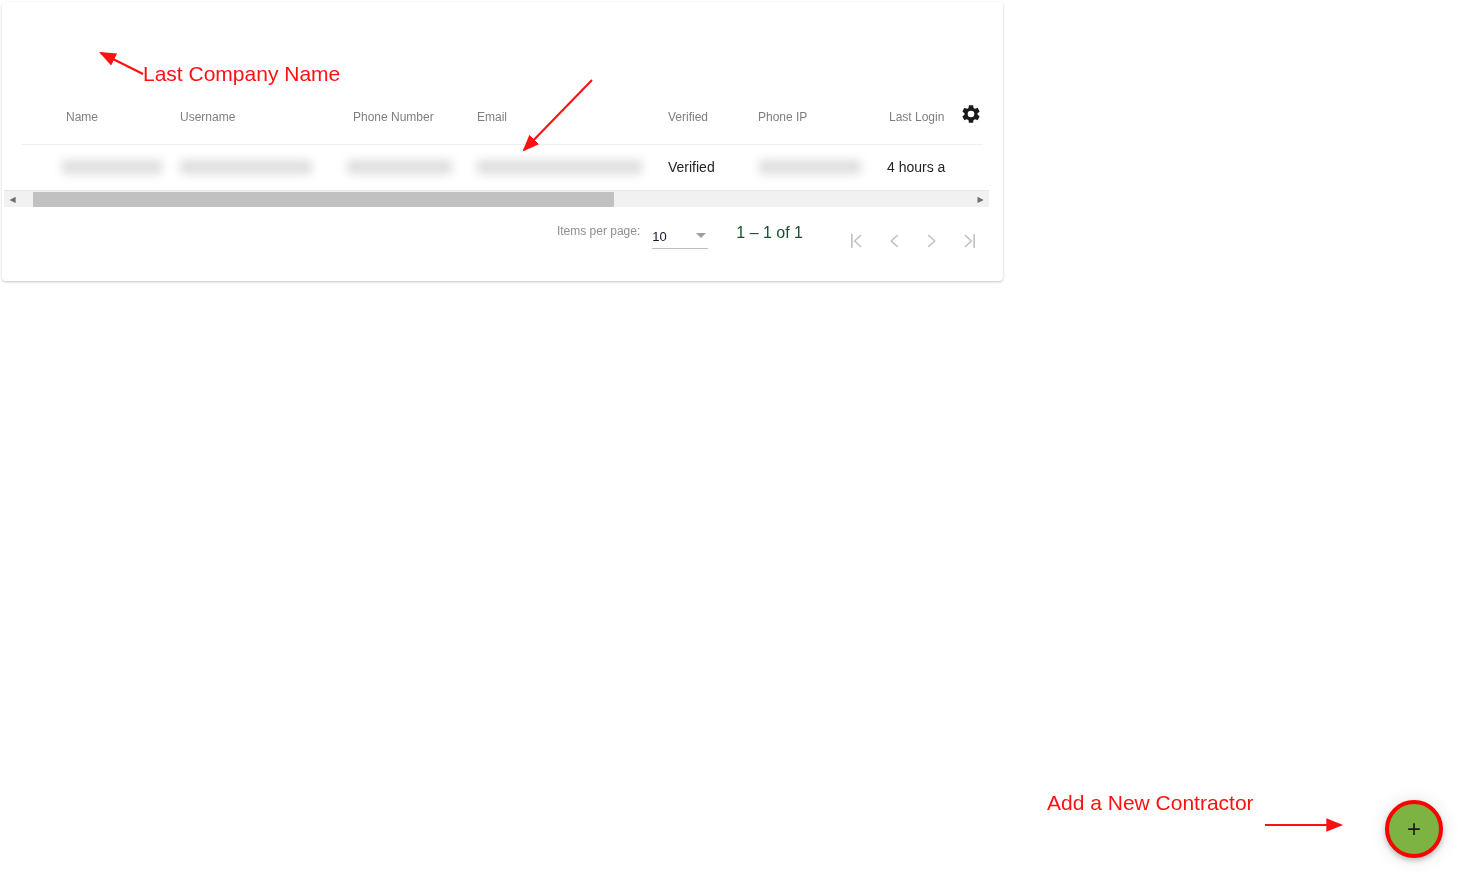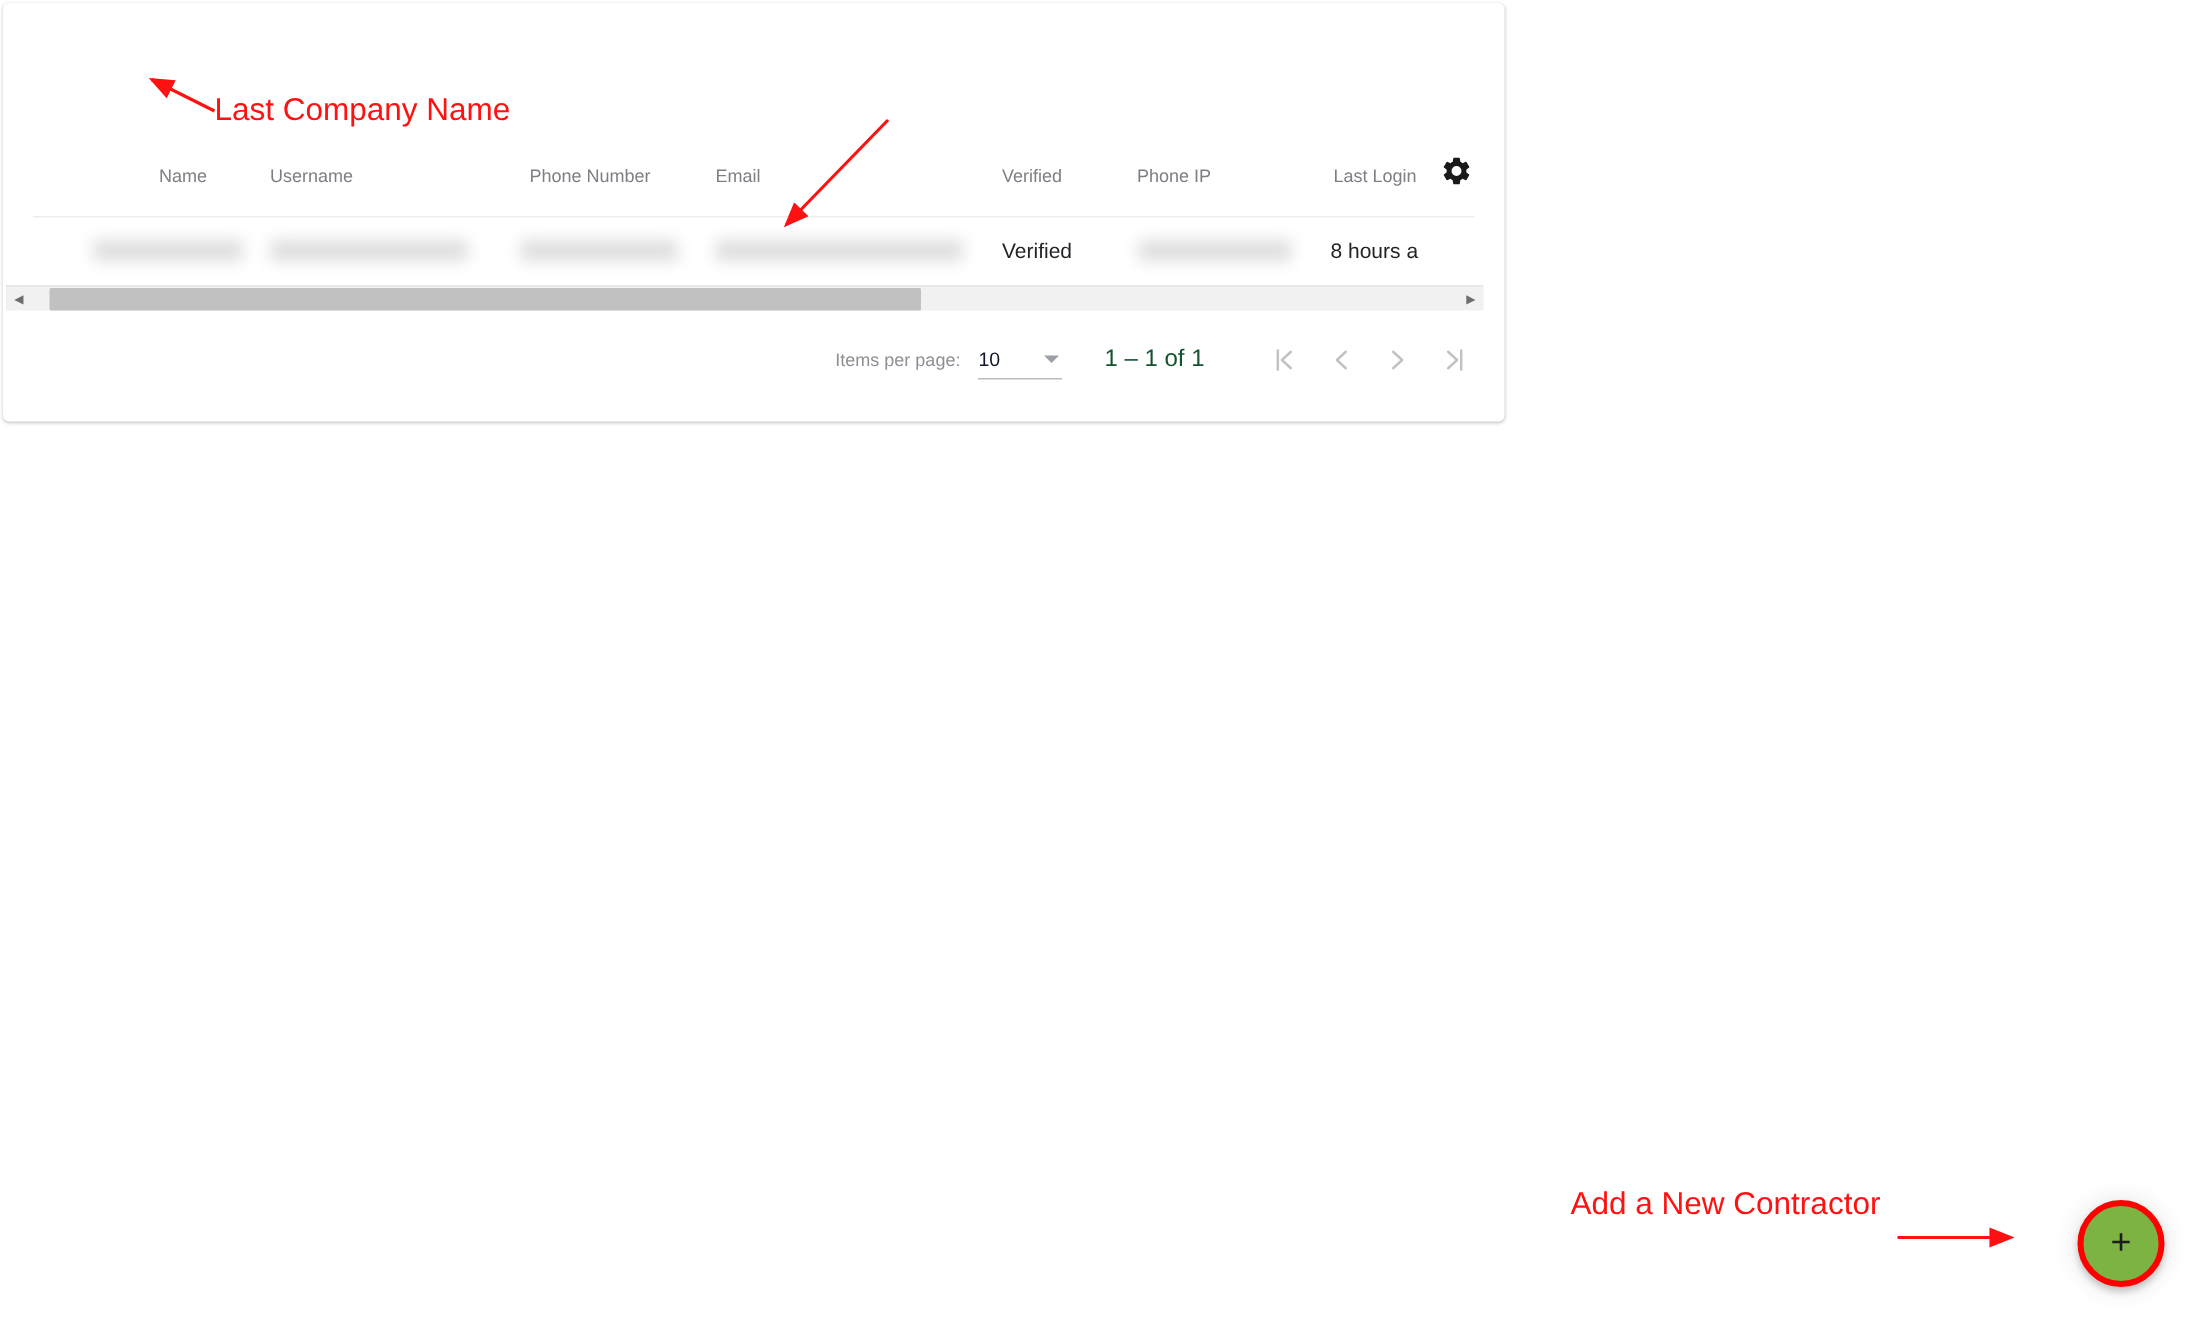--- a/index.html
+++ b/index.html
@@ -83,21 +83,21 @@
     margin: 0 20px;
   }
   .th {
     position: absolute;
     top: 34px;
     transform: translateY(-50%);
     font-size: 12px;
     color: #7d7f84;
     white-space: nowrap;
   }
-  .th-name     { left: 44px; margin-left: 40px; }
+  .th-name     { left: 44px; }
   .th-username { left: 158px; }
   .th-phone    { left: 331px; }
   .th-email    { left: 455px; }
   .th-verified { left: 646px; }
   .th-lastip   { left: 736px; }
   .th-lastlogin{ left: 867px; }
   .gear-cell {
     position: absolute;
     top: 18px;
     left: 936px;
@@ -182,21 +182,21 @@
     cursor: pointer;
   }
 
   
   .paginator {
     position: absolute;
     right: 14px;
     top: 222px;
     height: 32px;
     display: flex;
-    align-items: center;
+    align-items: flex-start;
     font-size: 12px;
     color: #8c8f94;
     margin-left: 25px;
   }
   .ipp-label { margin-right: 12px; white-space: nowrap; }
   .ipp-select {
     position: relative;
     width: 56px;
     height: 24px;
     border-bottom: 1px solid #bdbdbd;
@@ -302,21 +302,21 @@
       </div>
     </div>
 
     <div class="trow">
       <div class="redacted rd-name"></div>
       <div class="redacted rd-username"></div>
       <div class="redacted rd-phone"></div>
       <div class="redacted rd-email"></div>
       <div class="cell cell-verified">Verified</div>
       <div class="redacted rd-lastip"></div>
-      <div class="cell cell-lastlogin">8 hours a</div>
+      <div class="cell cell-lastlogin">4 hours a</div>
     </div>
   </div>
 
   <div class="hscroll">
     <div class="hscroll-arrow">◀</div>
     <div class="hscroll-track">
       <div class="hscroll-thumb"></div>
     </div>
     <div class="hscroll-arrow">▶</div>
   </div>

